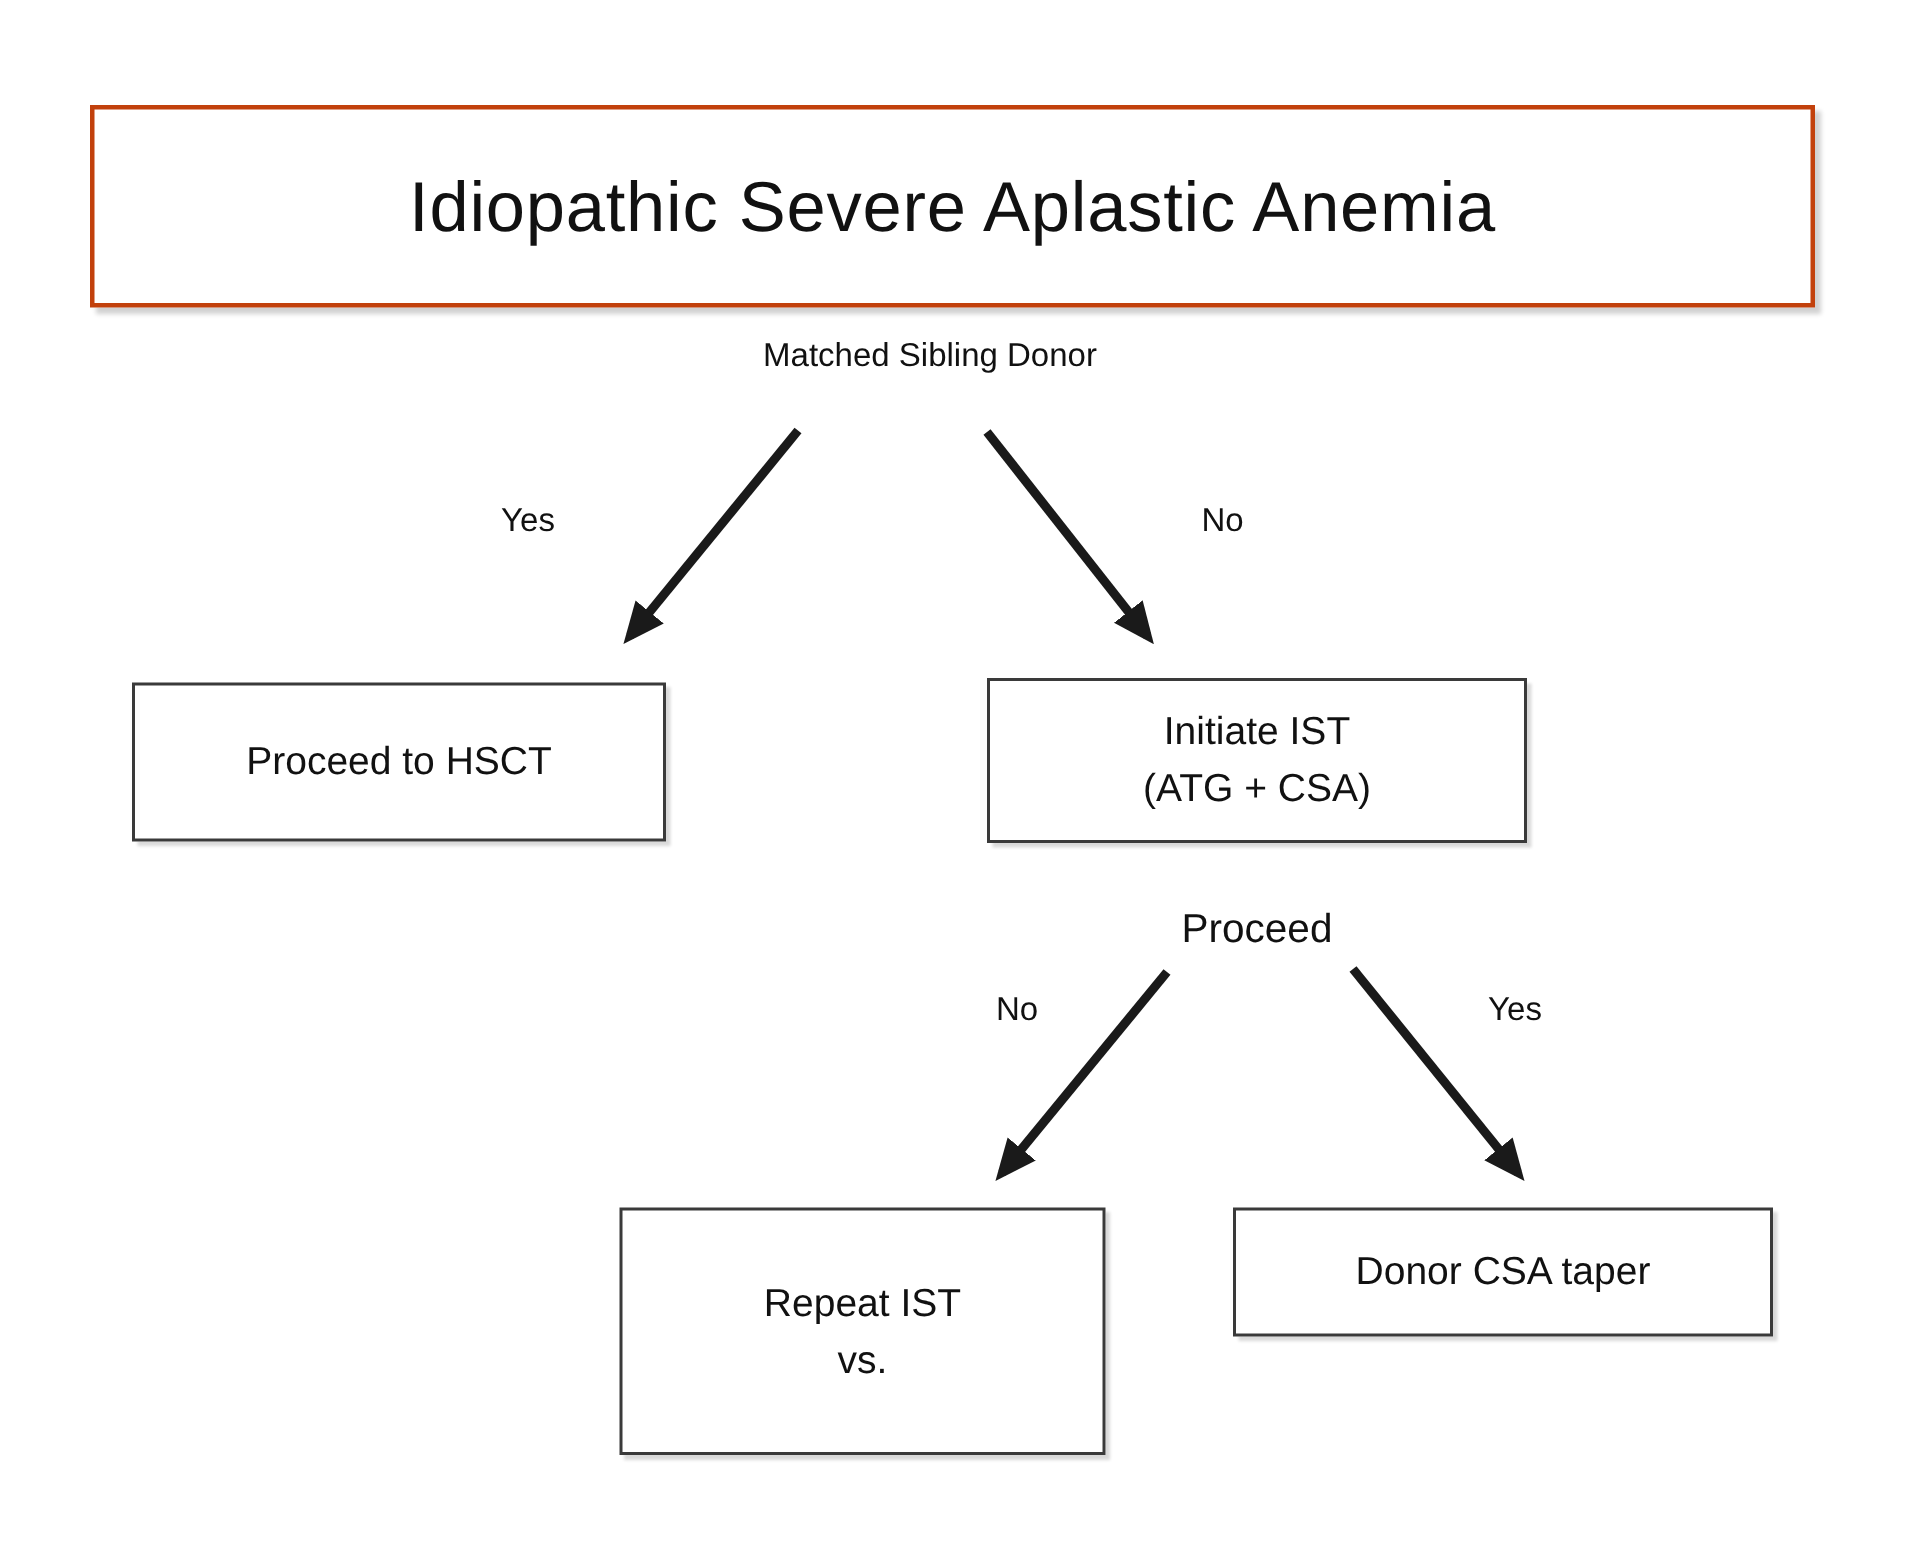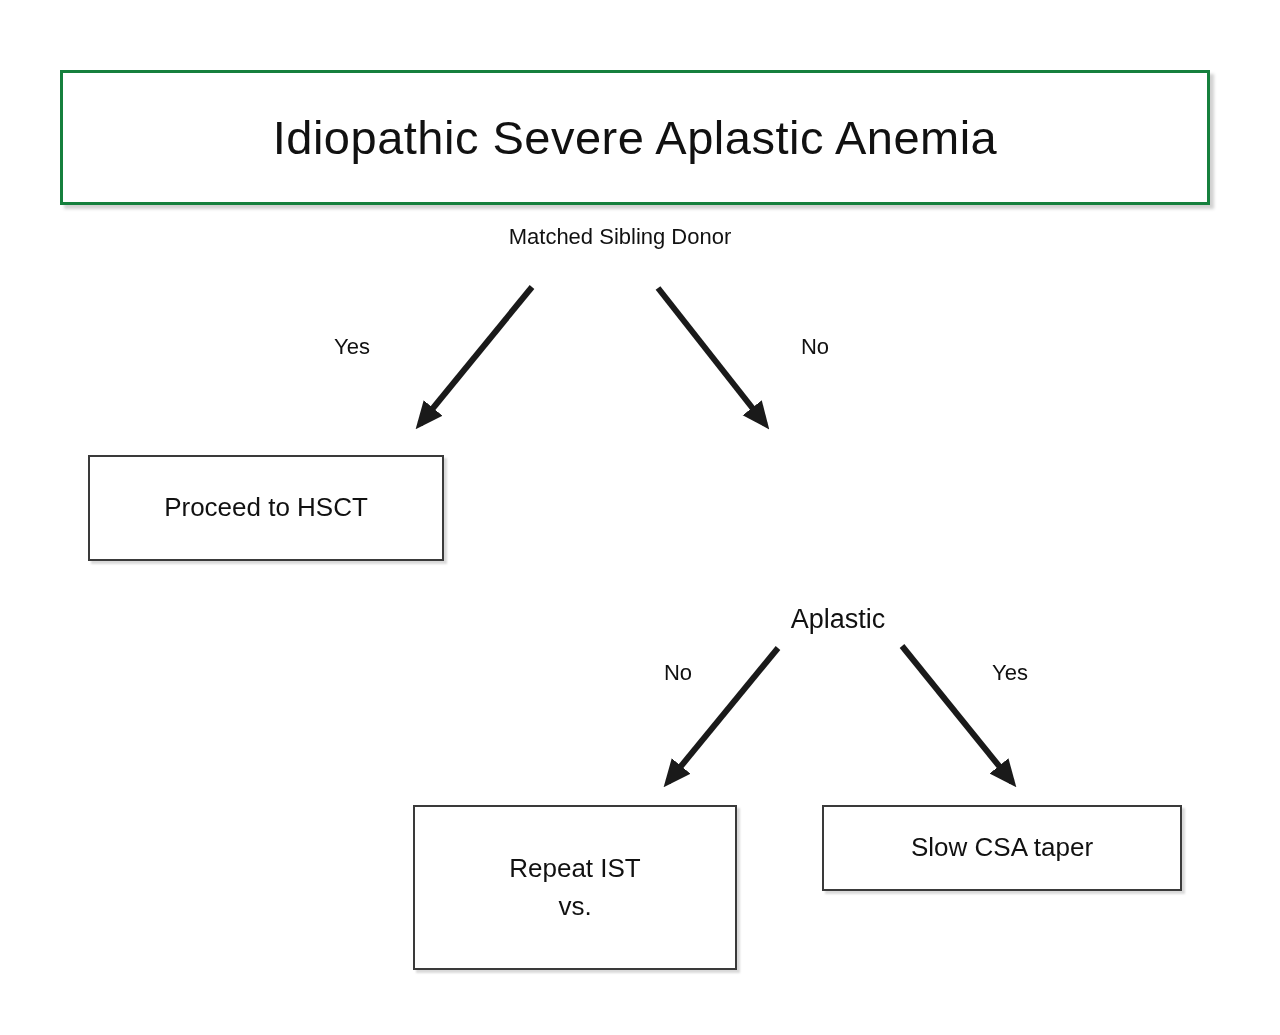--- a/index.html
+++ b/index.html
@@ -17,21 +17,21 @@
     inset: 0;
     width: 1280px;
     height: 1035px;
   }
   .title-box {
     position: absolute;
     left: 60px;
     top: 70px;
     width: 1150px;
     height: 135px;
-    border: 3px solid #15803d;
+    border: 3px solid #c2410c;
     background: #ffffff;
     box-shadow: 4px 4px 3px rgba(0,0,0,0.18);
     display: flex;
     align-items: center;
     justify-content: center;
     font-size: 47px;
     letter-spacing: 0.5px;
     color: #111;
   }
   .node-box {
@@ -93,27 +93,31 @@
   </div>
 
   <div class="float-label lbl-root">Matched Sibling Donor</div>
   <div class="float-label lbl-yes1">Yes</div>
   <div class="float-label lbl-no1">No</div>
 
   <div class="node-box box-proceed">
     <span>Proceed to HSCT</span>
   </div>
 
+  <div class="node-box box-initiate">
+    <span>Initiate IST</span>
+    <span>(ATG + CSA)</span>
+  </div>
 
-  <div class="float-label lbl-response">Aplastic</div>
+  <div class="float-label lbl-response">Proceed</div>
   <div class="float-label lbl-no2">No</div>
   <div class="float-label lbl-yes2">Yes</div>
 
   <div class="node-box box-repeat">
     <span>Repeat IST</span>
     <span>vs.</span>
   </div>
 
   <div class="node-box box-taper">
-    <span>Slow CSA taper</span>
+    <span>Donor CSA taper</span>
   </div>
 
 </div>
 
 </body></html>

